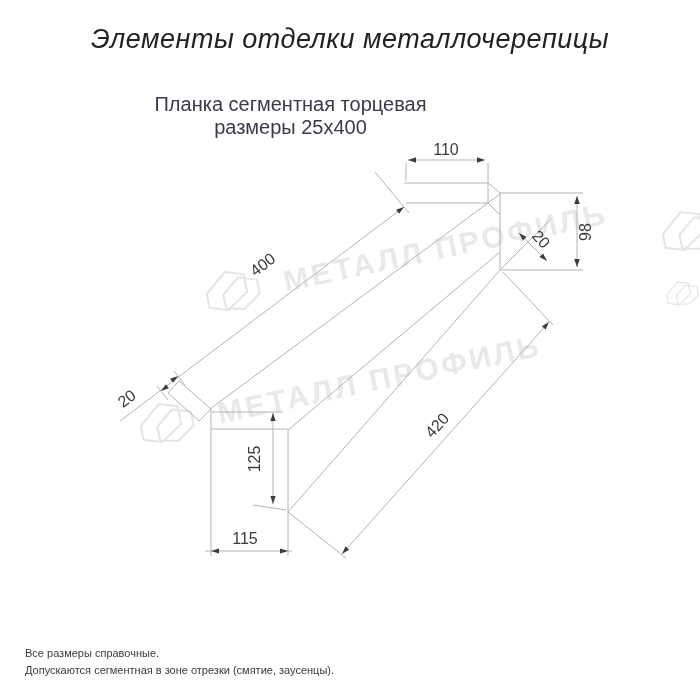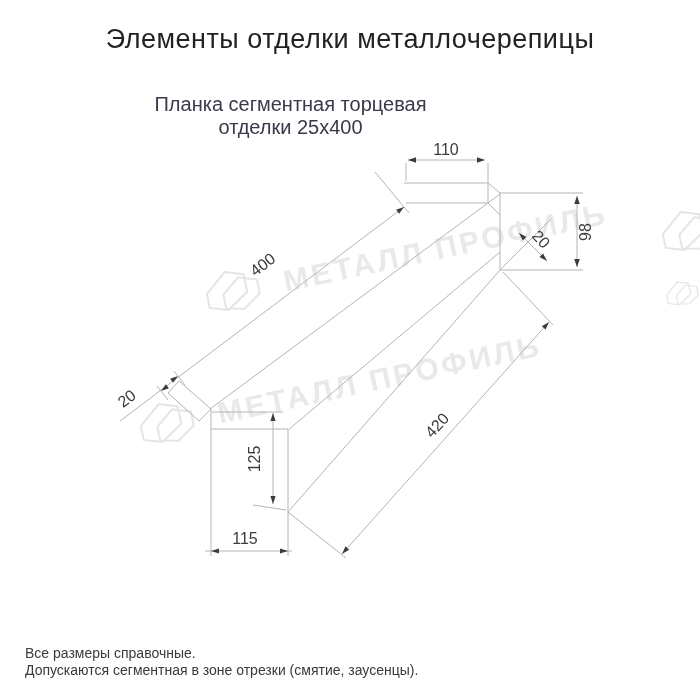--- a/index.html
+++ b/index.html
@@ -2,46 +2,46 @@
 <html><head>
 <meta charset="utf-8">
 <style>
   html,body{margin:0;padding:0;background:#fff;}
   .page{
     position:relative;width:700px;height:700px;background:#fff;overflow:hidden;
     font-family:"Liberation Sans","DejaVu Sans",sans-serif;
   }
   .title{
     position:absolute;top:24px;left:0;width:700px;text-align:center;
-    font-size:27px;font-weight:400;color:#222;letter-spacing:0.5px;margin:0;
+    font-size:27px;font-weight:400;color:#222;letter-spacing:0.5px;margin:0;font-style:italic;
   }
   .subtitle{
     position:absolute;top:93px;left:0;width:581px;text-align:center;
     font-size:20px;line-height:23px;color:#39394a;
   }
   svg.drawing{position:absolute;top:0;left:0;}
   .wm text{font-family:"Liberation Sans","DejaVu Sans",sans-serif;font-size:30px;font-weight:bold;letter-spacing:3px;fill:#e9e9e9;}
   .wm path{fill:none;stroke:#e5e5e5;stroke-width:2;}
   .obj line,.obj path,.dims line{fill:none;stroke-width:1;}
   .dimtext text{font-family:"Liberation Sans","DejaVu Sans",sans-serif;font-size:16px;}
   .footnotes{
     position:absolute;left:25px;top:645px;
-    font-size:14px;line-height:17px;color:#3a3a3a;
+    font-size:11px;line-height:17px;color:#3a3a3a;
   }
 </style>
 </head>
 <body>
 
 <div class="page">
 
   <h1 class="title">Элементы отделки металлочерепицы</h1>
 
   <div class="subtitle">
     <div>Планка сегментная торцевая</div>
-    <div>отделки 25х400</div>
+    <div>размеры 25х400</div>
   </div>
 
   <svg class="drawing" width="700" height="700" viewBox="0 0 700 700">
 
     <g class="wm" transform="translate(196,272) rotate(-12)">
       <g>
         <path d="M6,24 L28,6 L46,12 L46,30 L24,44 L6,38 Z"></path>
         <path d="M22,28 L40,14 L58,20 L58,34 L40,46 L22,42 Z"></path>
       </g>
       <text x="84" y="38">МЕТАЛЛ ПРОФИЛЬ</text>

